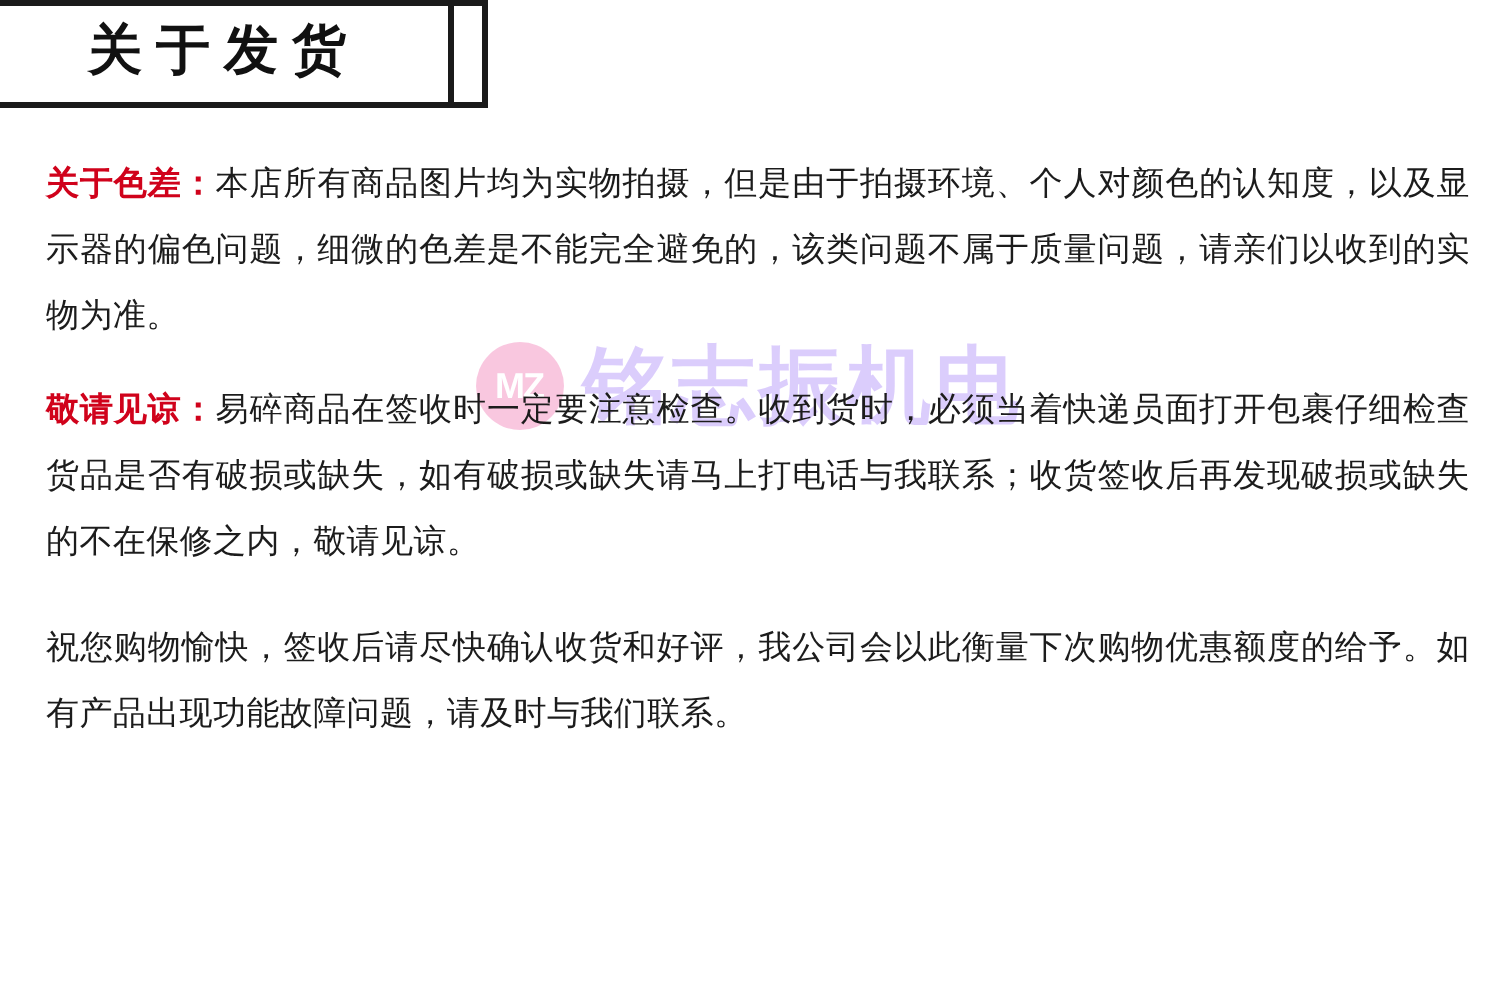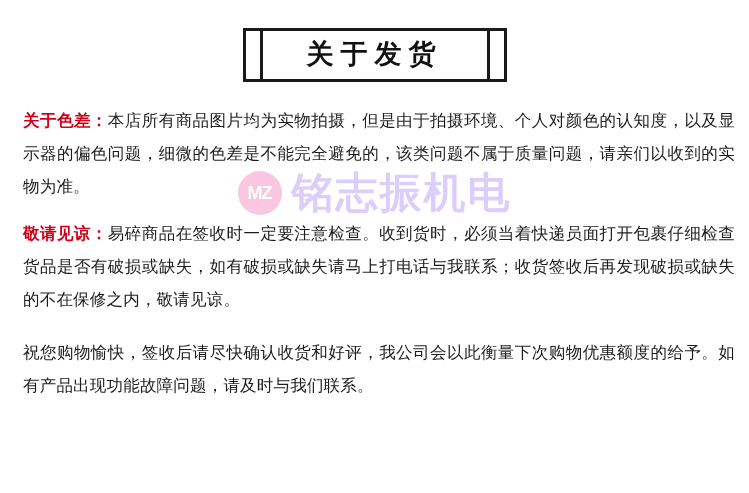--- a/index.html
+++ b/index.html
@@ -13,25 +13,24 @@
     font-family: "Liberation Sans", "DejaVu Sans", sans-serif;
     color: #1a1a1a;
     overflow: hidden;
     position: relative;
   }
 
   
   .title-wrap {
     width: 100%;
     display: flex;
-    justify-content: center;
+    justify-content: flex-start;
     align-items: center;
-    padding-top: 12px;
+    padding-top: 0;
     box-sizing: border-box;
-    margin-top: 16px;
   }
   .title-box {
     position: relative;
     border-top: 3px solid #1a1a1a;
     border-bottom: 3px solid #1a1a1a;
     padding: 6px 44px 8px 44px;
   }
   .title-box::before,
   .title-box::after {
     content: "";

